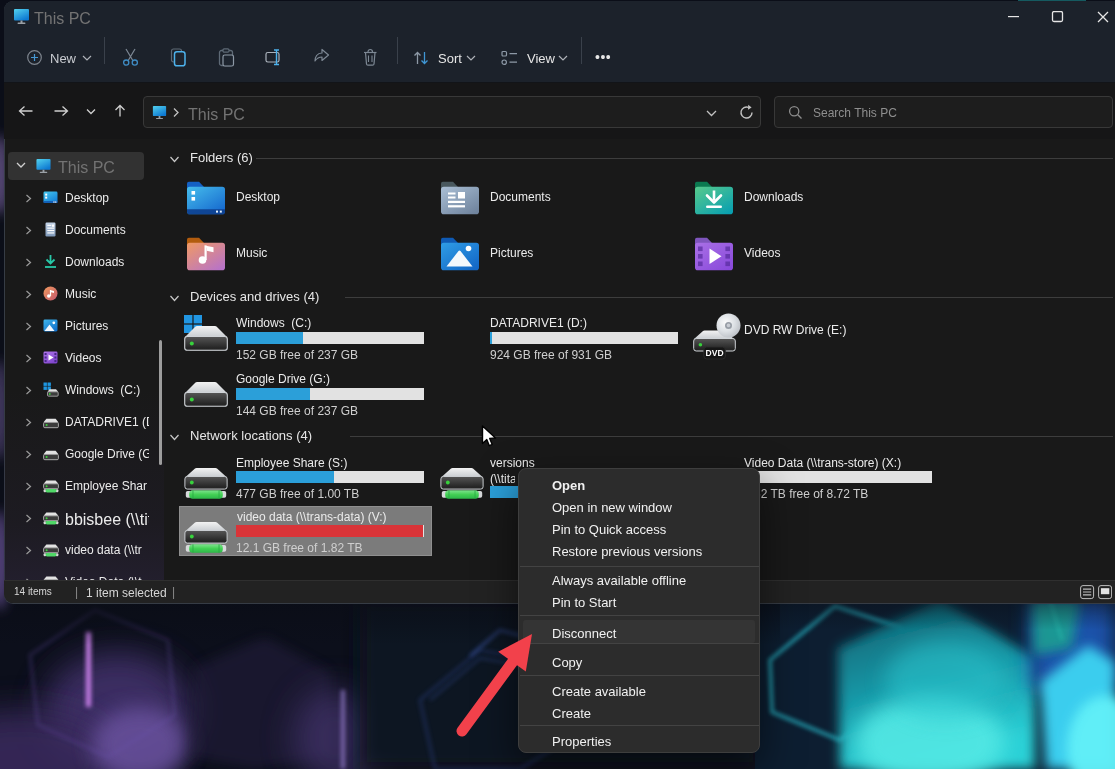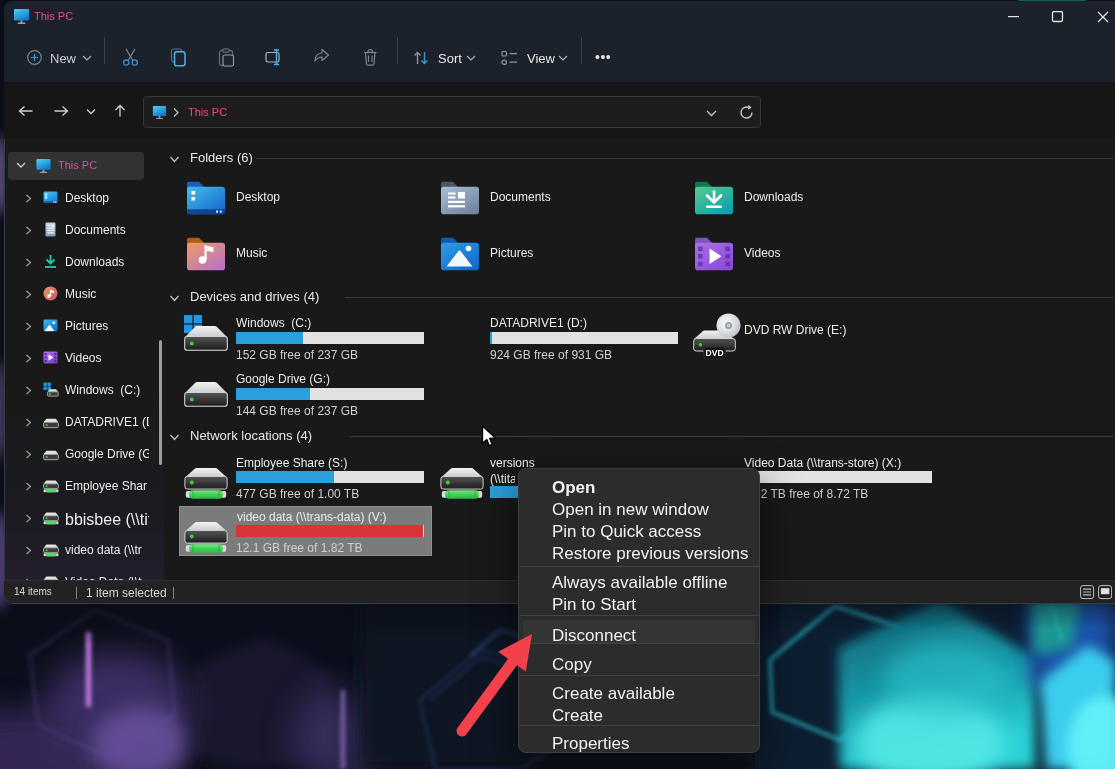--- a/index.html
+++ b/index.html
@@ -1,28 +1,28 @@
 <!DOCTYPE html>
 <html><head>
 <meta charset="utf-8">
 <style>
 *{margin:0;padding:0;box-sizing:border-box}
 html,body{width:1115px;height:769px;overflow:hidden;background:#0b0d16;font-family:"Liberation Sans",sans-serif;position:relative}
 .a{position:absolute}
 .wall{left:0;top:0;width:1115px;height:769px;z-index:0}
 .win{left:4px;top:1px;width:1111px;height:603px;background:#191919;border-radius:9px 0 0 9px;border:1px solid #363c45;border-right:none;overflow:hidden;z-index:1}
 .chrome{left:4px;top:1px;width:1111px;height:82px;background:#1c222b;border-radius:9px 0 0 0;z-index:2}
-.t12{font-size:11px;color:#ec4899}
+.t12{font-size:16px;color:#737373}
 .tile-label{position:absolute;font-size:12px;color:#ebebeb;white-space:nowrap}
 .tile-sub{position:absolute;font-size:12px;color:#cfcfcf;white-space:nowrap}
 .bar{position:absolute;width:188px;height:12px;background:#e2e2e2}
 .barfill{height:100%;background:#2b9fd9}
 .sechead{position:absolute;font-size:13px;color:#e6e6e6;white-space:nowrap}
 .secline{position:absolute;height:1px;background:#3d3d3d}
-.mi{position:absolute;left:33px;font-size:17px;color:#f1f1f1;white-space:nowrap}
+.mi{position:absolute;left:33px;font-size:13px;color:#f1f1f1;white-space:nowrap}
 .msep{position:absolute;left:1px;width:239px;height:1px;background:#434343}
 </style>
 </head>
 <body>
 
 <div class="a wall">
 <svg width="1115" height="769" viewBox="0 0 1115 769">
 <defs>
 <filter id="b16" x="-80%" y="-80%" width="260%" height="260%">
           <feGaussianBlur stdDeviation="16"></feGaussianBlur>
@@ -185,20 +185,27 @@
       </svg>
     <div class="a t12" style="left:44px;top:9px">This PC</div>
     <svg class="a" style="left:562px;top:13px" width="11" height="7" viewBox="0 0 11 7">
         <path d="M1 1 L5.5 5.5 L10 1" fill="none" stroke="#c2c2c2" stroke-width="1.3"></path>
       </svg>
     <svg class="a" style="left:594px;top:7px" width="17" height="17" viewBox="0 0 17 17">
       <path d="M14 8.5 A5.5 5.5 0 1 1 10.5 3.4" fill="none" stroke="#c2c2c2" stroke-width="1.4"></path>
       <path d="M10.2 0.8 L13.6 3.6 L10 5.8 Z" fill="#c2c2c2"></path>
     </svg>
   </div>
+  <div class="a" style="left:770px;top:13px;width:339px;height:32px;background:#1d1d1d;border:1px solid #383838;border-radius:4px">
+    <svg class="a" style="left:13px;top:8px" width="15" height="15" viewBox="0 0 15 15">
+      <circle cx="6.2" cy="6.2" r="4.6" fill="none" stroke="#8d8d8d" stroke-width="1.3"></circle>
+      <path d="M9.8 9.8 L13.5 13.5" stroke="#8d8d8d" stroke-width="1.3"></path>
+    </svg>
+    <div class="a" style="left:38px;top:9px;font-size:12px;color:#8f8f8f">Search This PC</div>
+  </div>
 </div>
 
 <div class="a" id="sidebar" style="left:4px;top:139px;width:160px;height:441px;overflow:hidden;z-index:2">
 <div class="a" style="left:0;top:250px;width:160px;height:191px;background:linear-gradient(180deg,rgba(40,30,60,0) 0%,rgba(46,36,72,0.18) 70%,rgba(54,42,86,0.32) 100%)"></div>
 <div class="a" style="left:4px;top:13px;width:136px;height:28px;background:#323232;border-radius:4px"></div>
 <svg class="a" style="left:12px;top:22px" width="10" height="8" viewBox="0 0 10 8">
       <path d="M1 2 L5 6 L9 2" fill="none" stroke="#d0d0d0" stroke-width="1.3"></path>
     </svg>
 <svg class="a" style="left:31px;top:19px" width="17" height="16" viewBox="0 0 17 17">
       <rect x="1" y="1" width="15" height="11.5" rx="1" fill="url(#mon1)"></rect>

